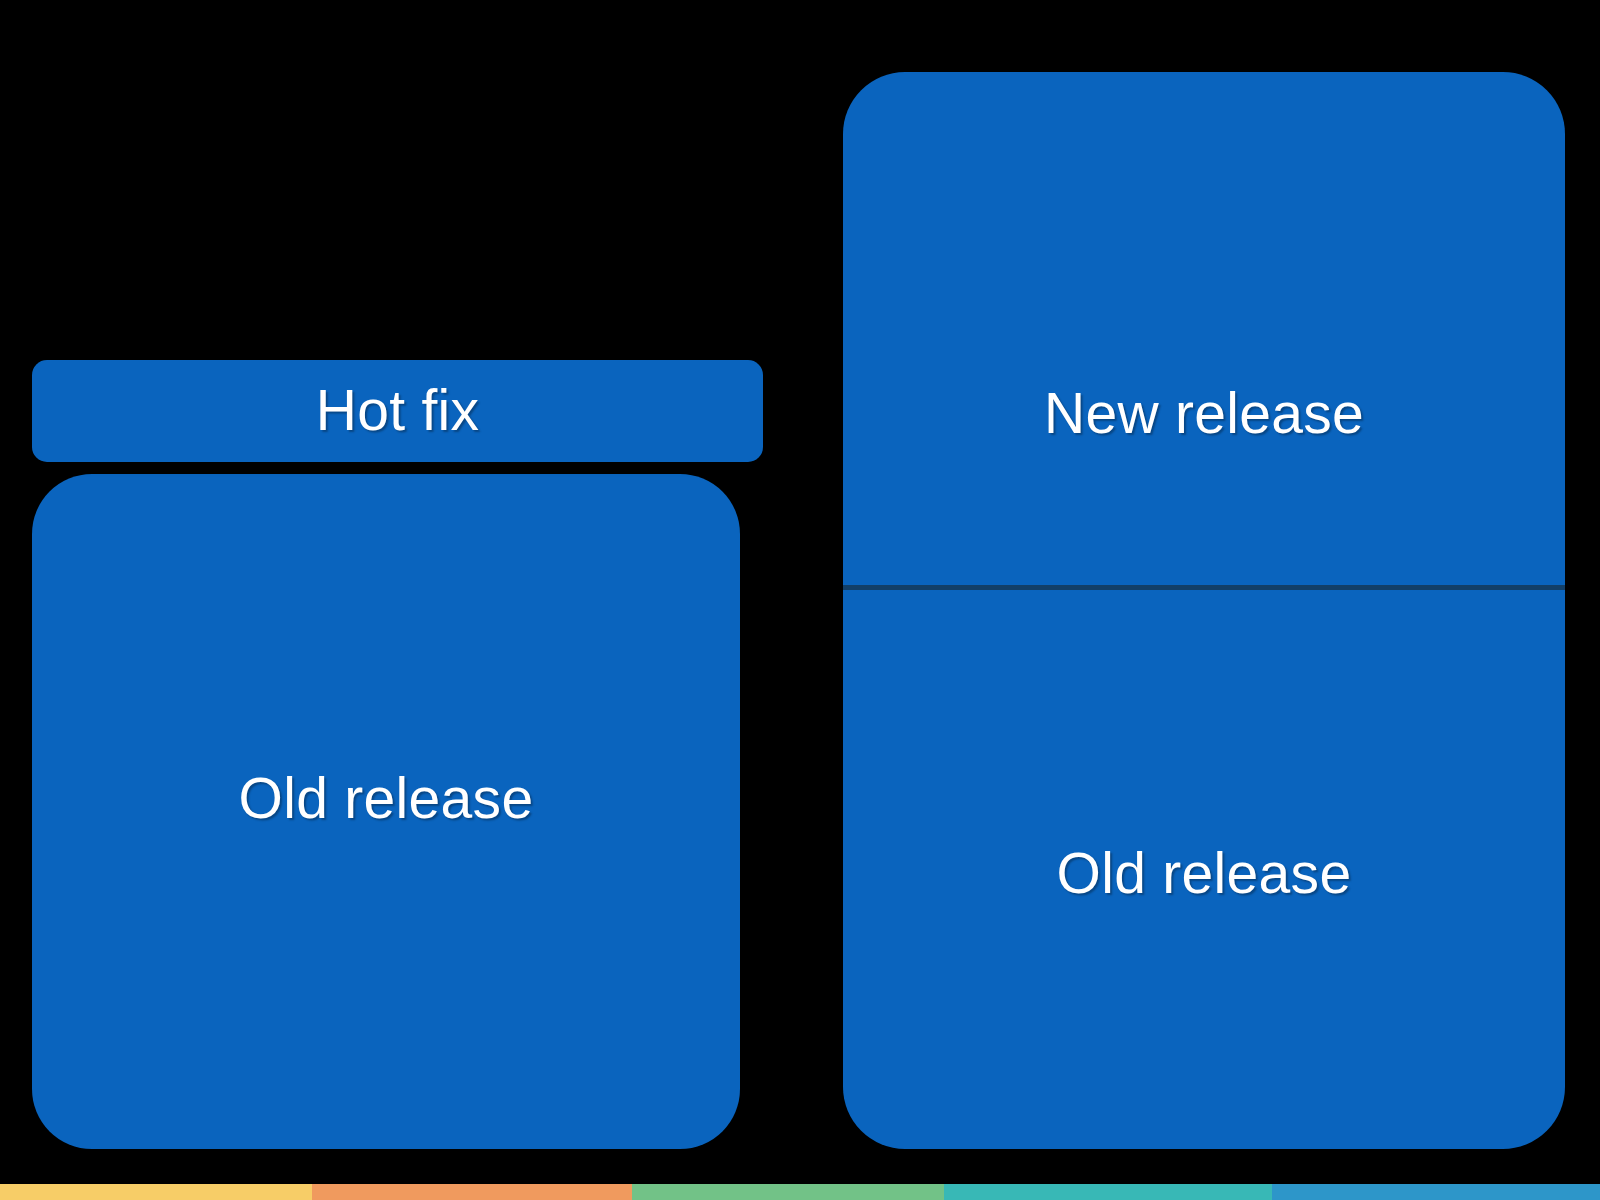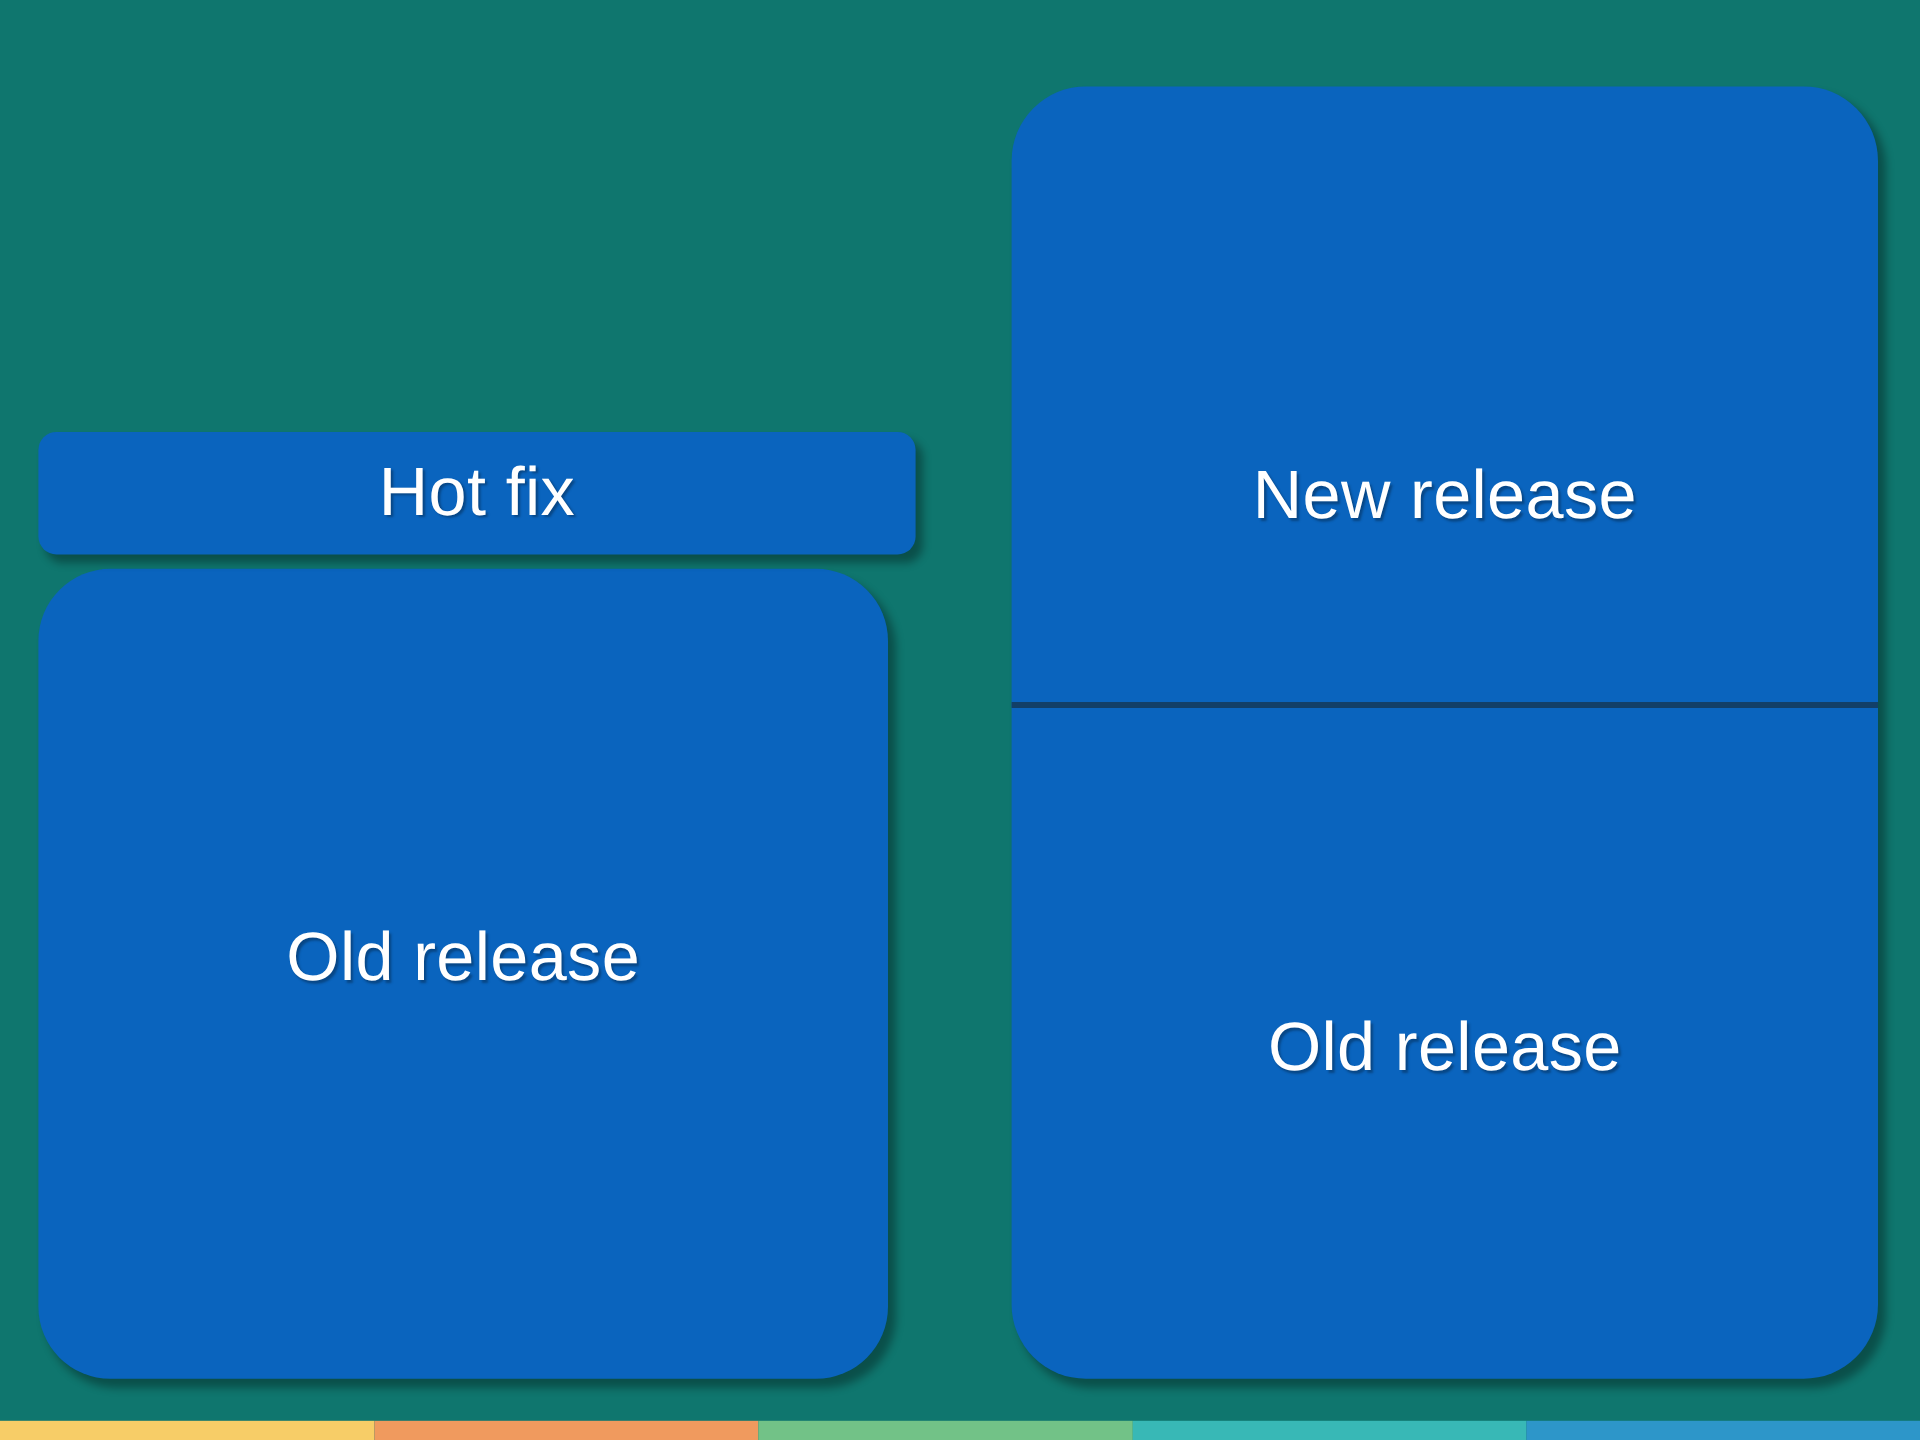--- a/index.html
+++ b/index.html
@@ -128,21 +128,21 @@
     display: flex;
     z-index: 10;
   }
   #footer-bar .seg {
     height: 100%;
   }
 </style>
 </head>
 <body>
 
-<div id="slide" style="background: #0f766e;">
+<div id="slide" style="background: #000000;">
 
   <div id="left-group">
 
     <div class="shape" id="hotfix-box" style="background: rgb(10, 100, 190); color: rgb(255, 255, 255);">
       <span class="label">Hot fix</span>
     </div>
 
     <div class="shape" id="left-old-release-box" style="background: rgb(10, 100, 190); color: rgb(255, 255, 255);">
       <span class="label">Old release</span>
     </div>

